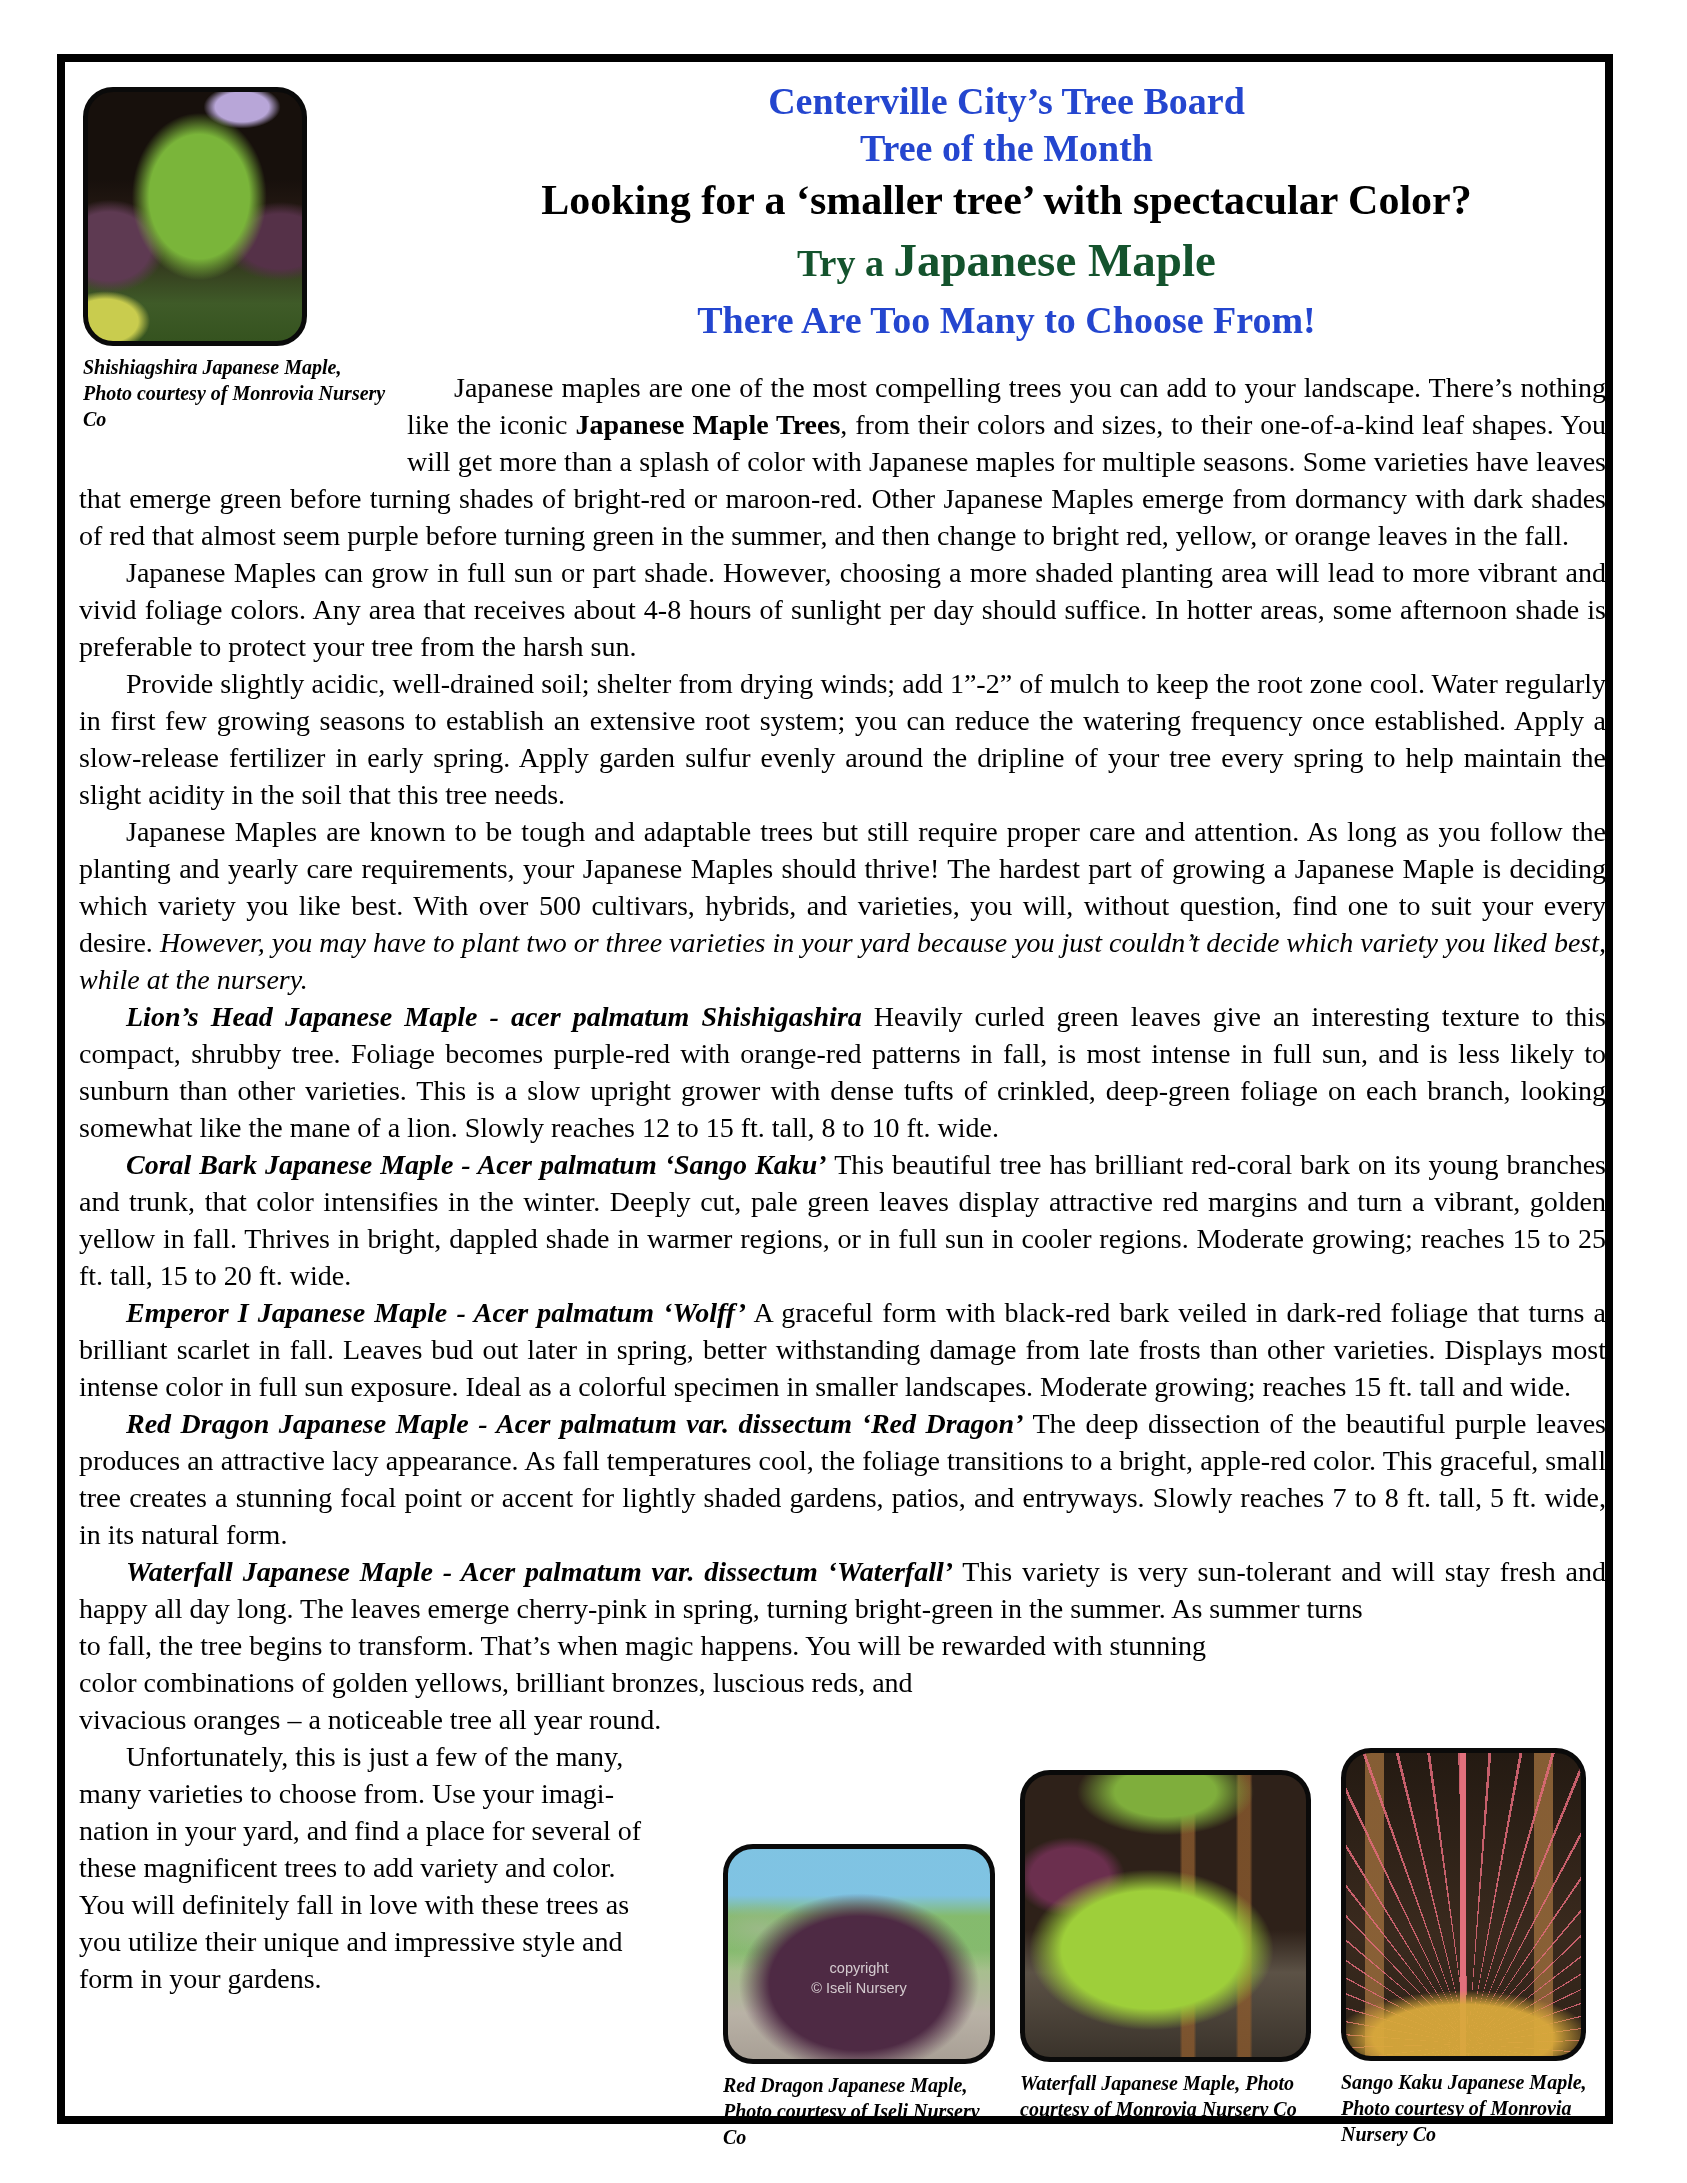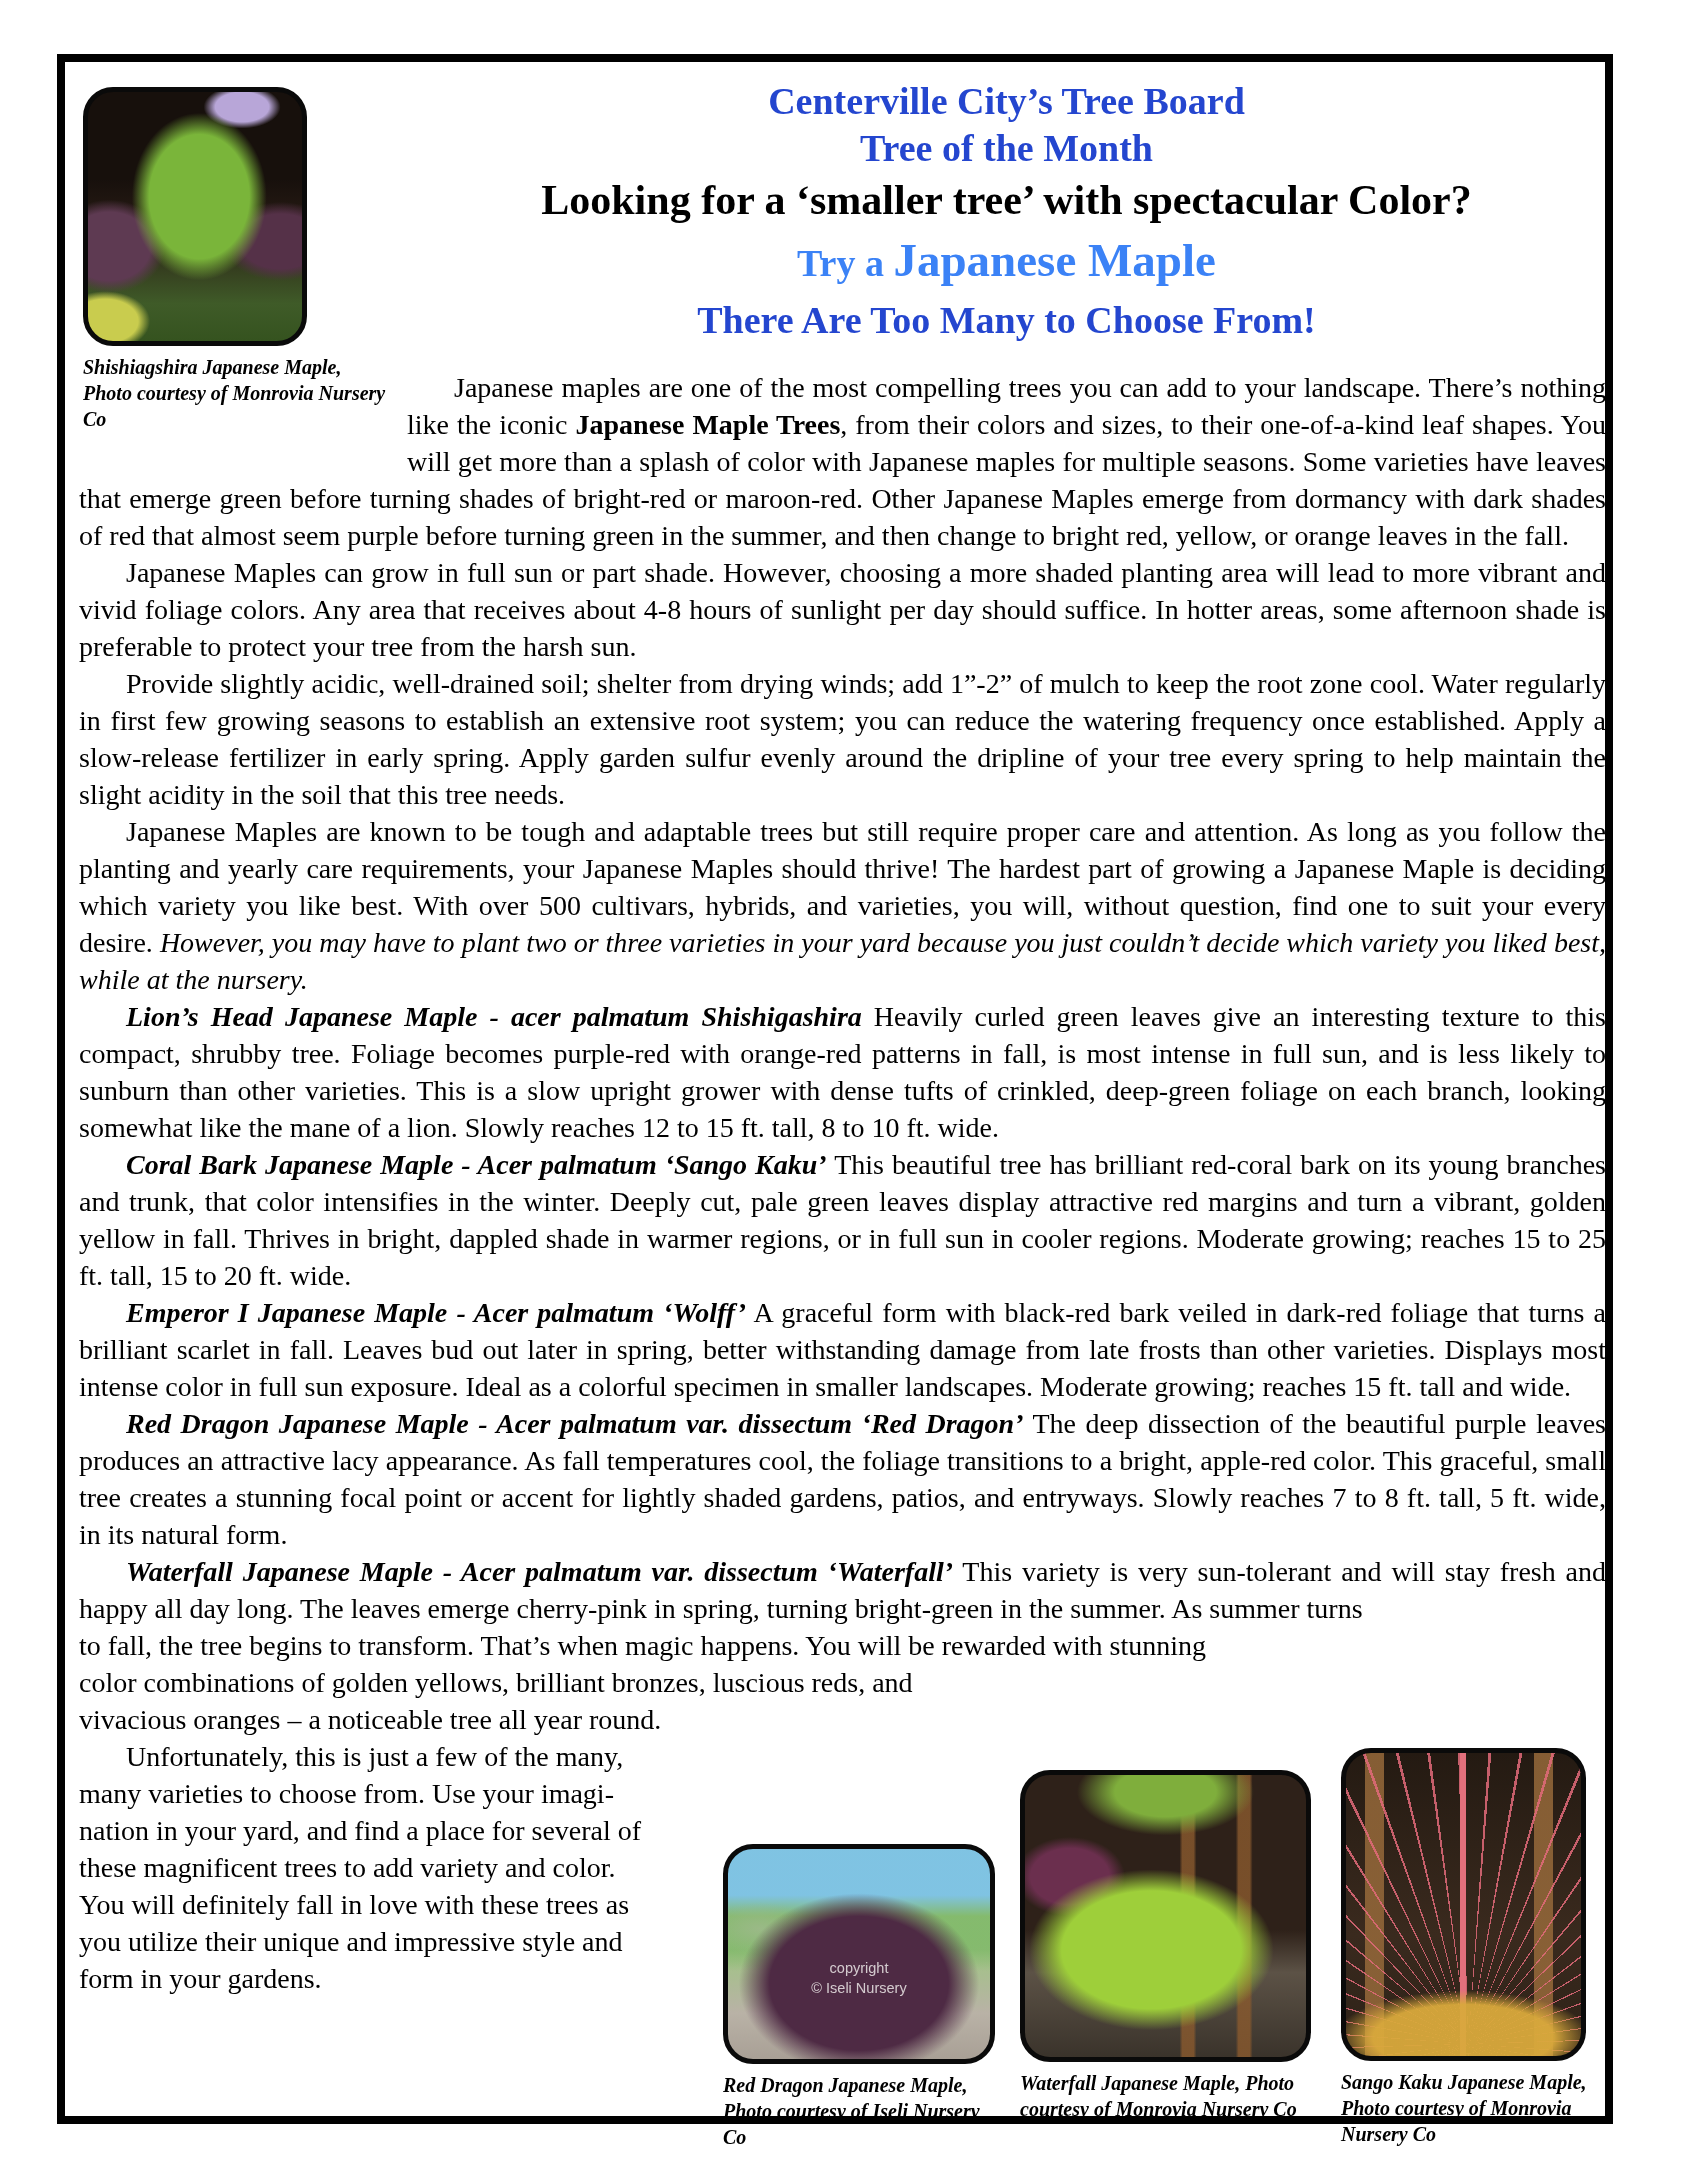--- a/index.html
+++ b/index.html
@@ -79,21 +79,21 @@
     background:
       radial-gradient(ellipse 70% 20% at 50% 94%, rgba(217,169,60,.95) 0 55%, rgba(217,169,60,0) 78%),
       linear-gradient(90deg, rgba(0,0,0,0) 0 48.6%, #e2707c 48.6% 51%, rgba(0,0,0,0) 51%),
       repeating-conic-gradient(from -50deg at 52% 96%, rgba(226,106,122,.85) 0 .55deg, rgba(0,0,0,0) .55deg 6deg),
       linear-gradient(90deg, rgba(60,42,28,0) 0 8%, rgba(150,105,58,.85) 8% 16%, rgba(60,42,28,0) 16% 80%, rgba(150,105,58,.85) 80% 88%, rgba(60,42,28,0) 88%),
       linear-gradient(#241a12, #3a2a1e 60%, #2c2117);
   }
   
   .masthead{margin-bottom:24px;text-align:center;font-weight:bold;}
   .mh-blue{color:#2446cf;}
-  .mh-red{color:#3b82f6;}
+  .mh-red{color:#14532d;}
   .mh-l1{font-size:38px;line-height:47px;}
   .mh-l2{font-size:38px;line-height:47px;}
   .mh-l3{font-size:42px;line-height:57px;color:#000;}
   .mh-l4{font-size:38px;line-height:63px;}
   .mh-l4 .big{font-size:47px;}
   .mh-l5{font-size:33px;line-height:41px;}
   .mh-l6{font-size:38px;line-height:50px;}
   
   .flow p{
     margin:0;

